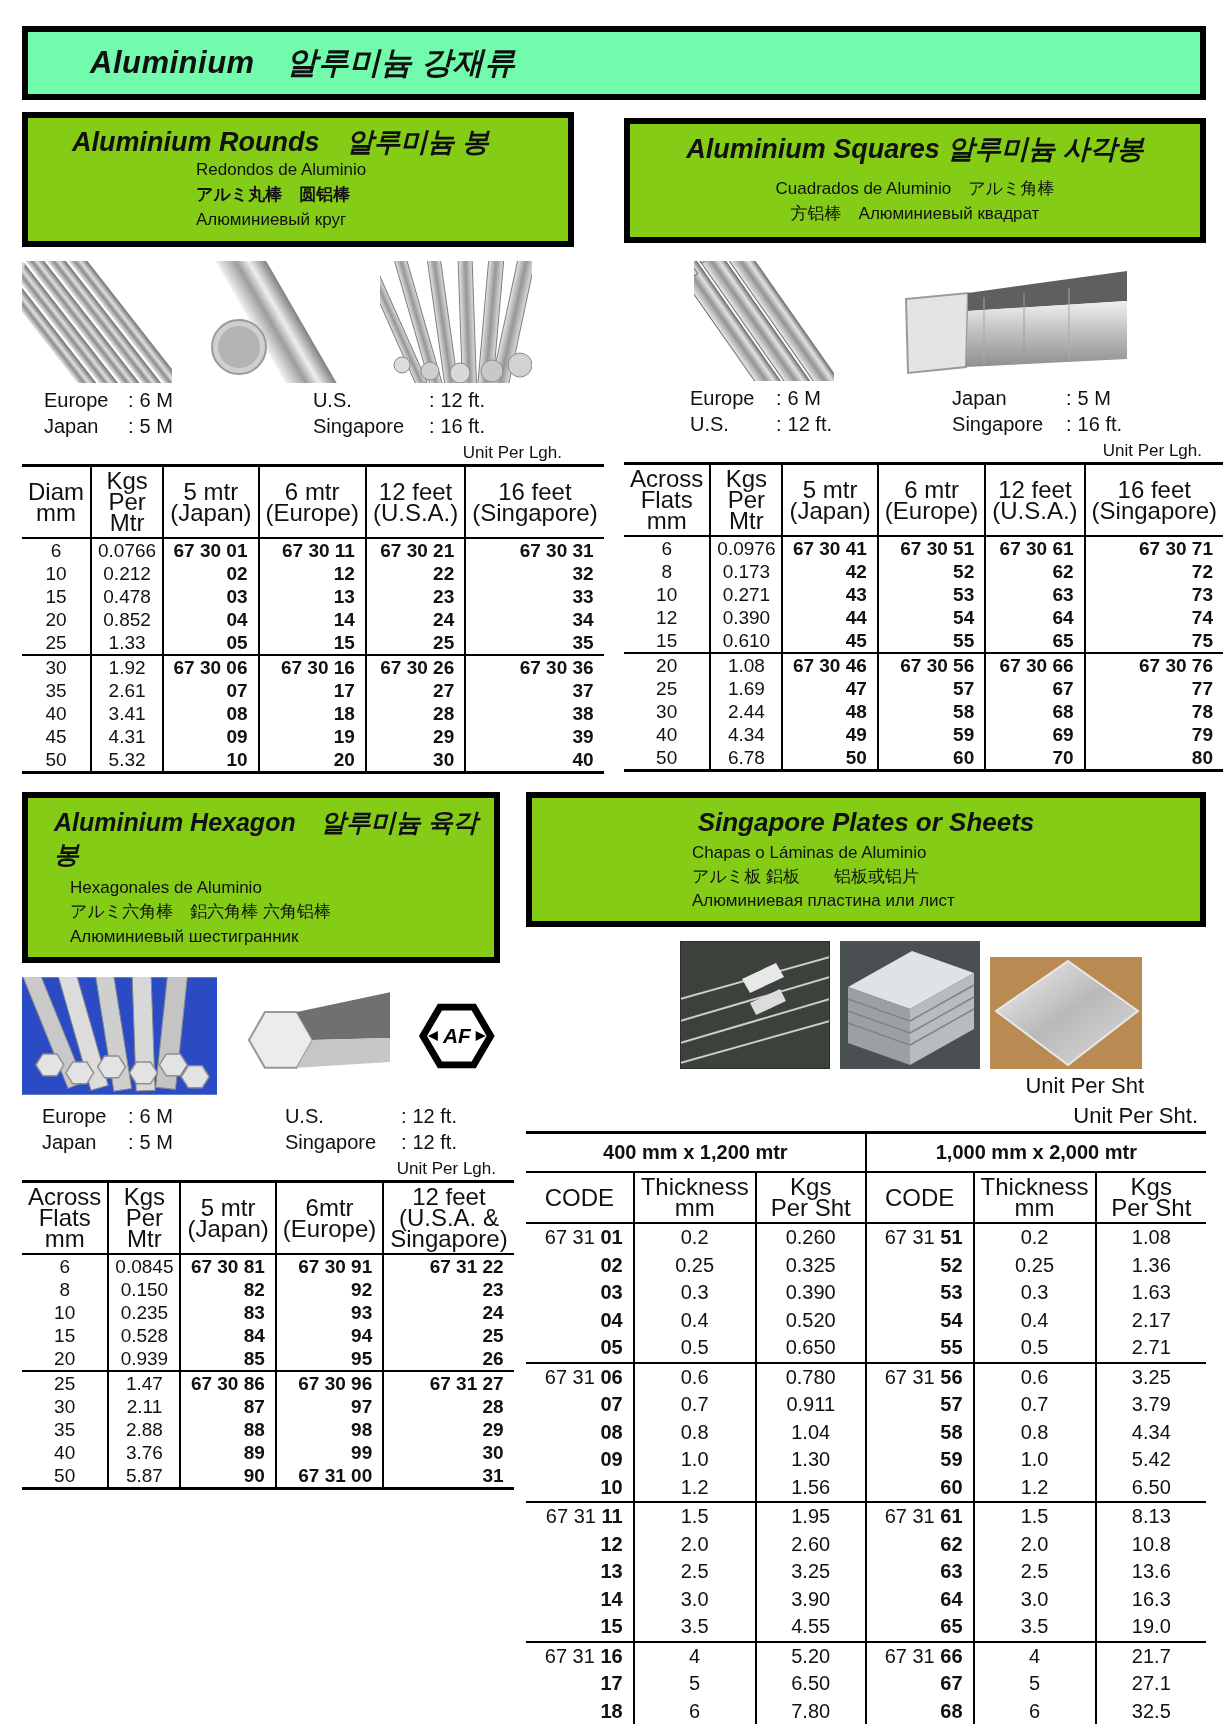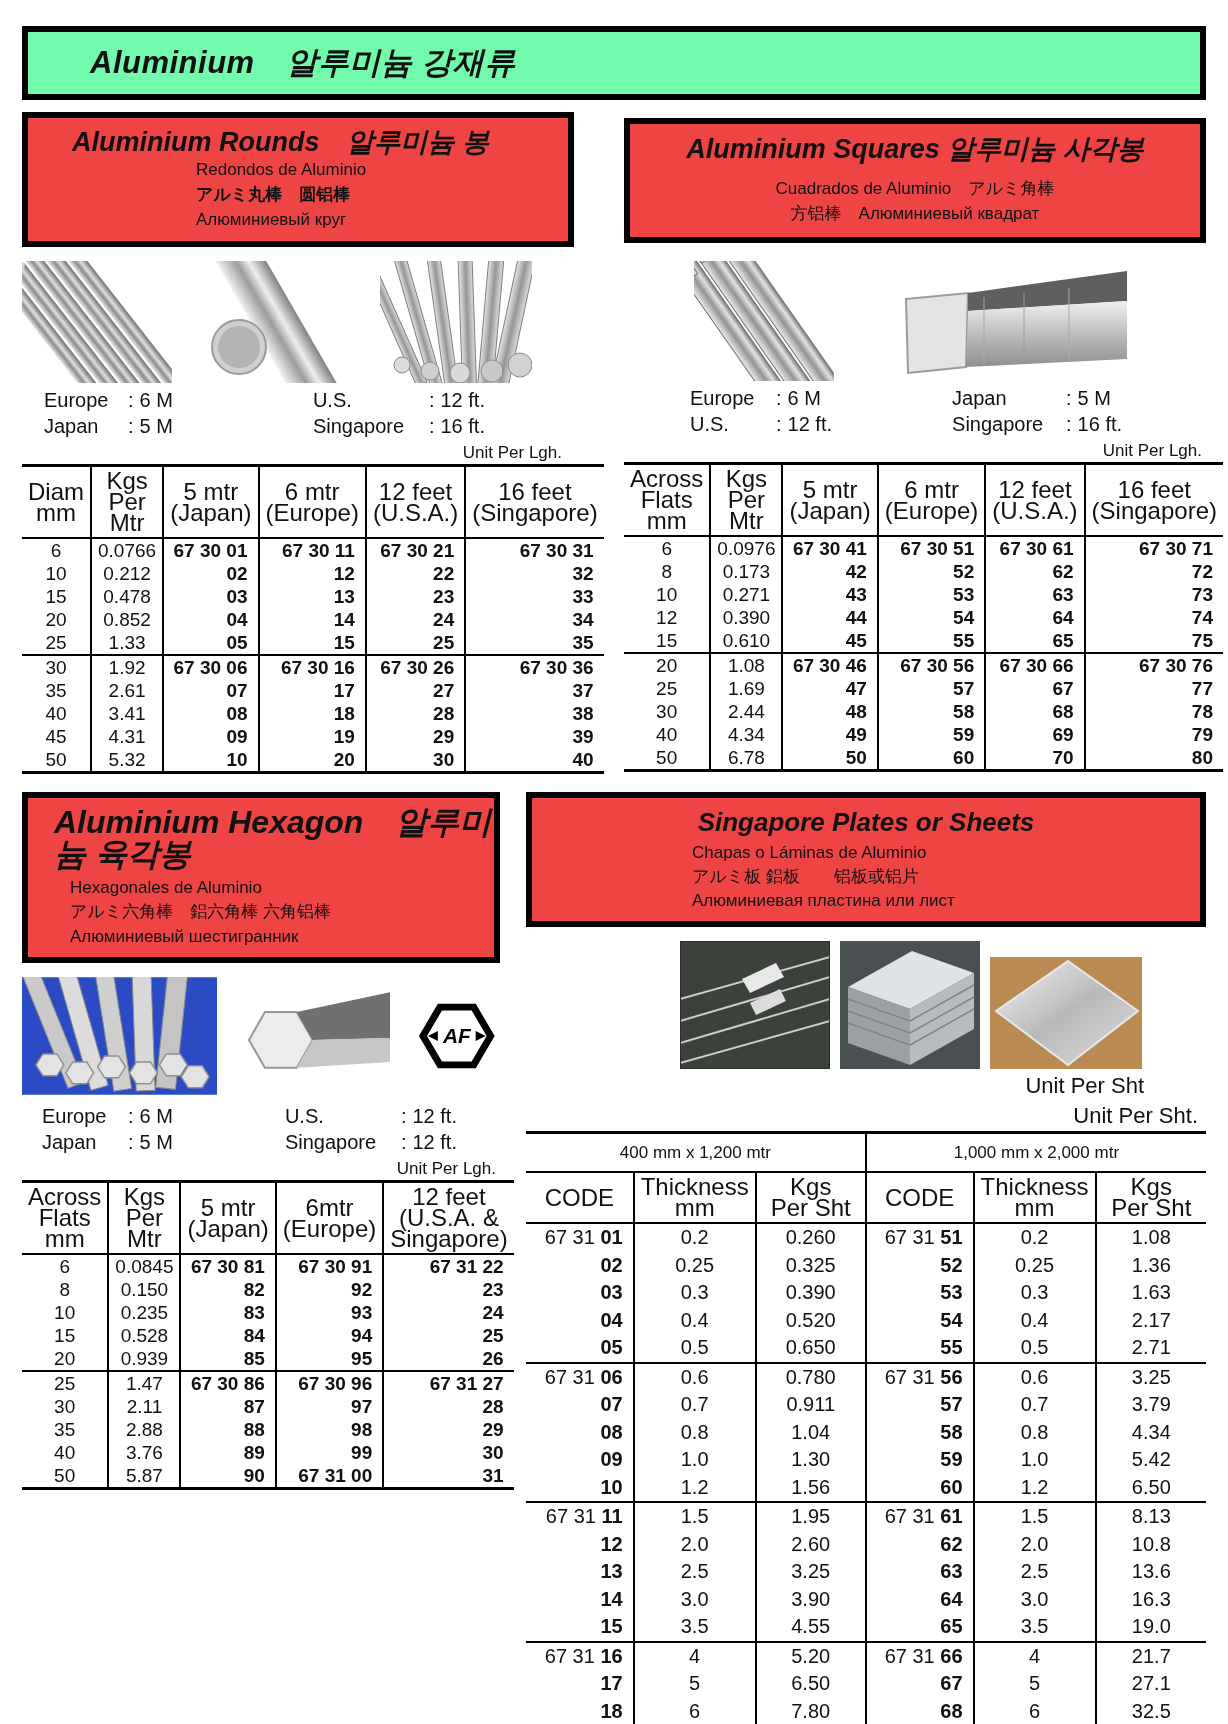--- a/index.html
+++ b/index.html
@@ -5,21 +5,21 @@
   html,body { margin:0; padding:0; background:#fff; }
   .page { width:1228px; height:1724px; box-sizing:border-box; padding:26px 22px 0 22px;
           font-family:"Liberation Sans", sans-serif; color:#111; overflow:hidden; background:#fff; }
 
   
   .banner { border:6px solid #000; background:#72fbac; height:62px; display:flex; align-items:center;
             padding-left:62px; box-sizing:content-box; }
   .banner-title { font-size:31px; font-weight:bold; font-style:italic; letter-spacing:.5px; }
 
   
-  .secbox { border:6px solid #000; background:#ef4444; box-sizing:border-box; }
+  .secbox { border:6px solid #000; background:#84cc16; box-sizing:border-box; }
   .sec-title { font-weight:bold; font-style:italic; font-size:27px; line-height:32px; }
   .sec-sub { font-size:17px; line-height:23px; }
 
   
   .row1 { display:flex; gap:50px; margin-top:12px; }
   .row1 .colL { width:552px; }
   .row1 .colR { width:582px; }
   .row2 { display:flex; gap:26px; margin-top:18px; }
   .row2 .colL { width:478px; }
   .row2 .colR { width:682px; }
@@ -41,21 +41,21 @@
   .tbl tbody + tbody { border-top:2px solid #000; }
   .tbl { border-bottom:3px solid #000; }
   .tbl th + th, .tbl td + td { border-left:2px solid #000; }
   .tbl th { font-weight:normal; font-size:24px; line-height:21px; padding-top:3px; padding-bottom:4px; }
   .tbl td { font-size:19px; height:23px; line-height:23px; }
   .tbl .c { text-align:center; }
   .tbl .r { text-align:right; }
   .tbl td.code { padding-right:10px; }
   .tbl td.code b { font-weight:bold; }
   .tbl .cpfx { font-weight:normal; }
-  .tbl .ghead { font-weight:normal; font-size:17px; height:30px; border-bottom:2px solid #000; text-align:center; }
+  .tbl .ghead { font-weight:bold; font-size:20px; height:30px; border-bottom:2px solid #000; text-align:center; }
   table.tbl-plates td { font-size:20px; height:27.5px; line-height:27px; }
 
   .caption-sht { font-size:22px; text-align:right; }
 </style>
 </head>
 <body>
 
 <div class="page">
 
   <div class="banner">
@@ -447,21 +447,21 @@
             </tr>
           </tbody>
         </table>
     </div>
   </div>
 
   <div class="row2">
 
     <div class="colL">
       <div class="secbox" style="padding:8px 0 9px 0;">
-        <div class="sec-title" style="font-size:32px; padding-left:26px;">Aluminium Hexagon　알루미늄 육각봉</div>
+        <div class="sec-title" style="font-size:25px; padding-left:26px;">Aluminium Hexagon　알루미늄 육각봉</div>
         <div style="padding-left:42px; margin-top:6px;">
           <div class="sec-sub">Hexagonales de Aluminio</div>
           <div class="sec-sub" style="line-height:26px;">アルミ六角棒　鋁六角棒  六角铝棒</div>
           <div class="sec-sub">Алюминиевый шестигранник</div>
         </div>
       </div>
 
       <div class="imgrow" style="gap:24px; height:126px; align-items:center;text-align:center;">
         <svg width="196" height="118" viewBox="0 0 196 118">
           <rect width="196" height="118" fill="#2b4bc5"></rect>

